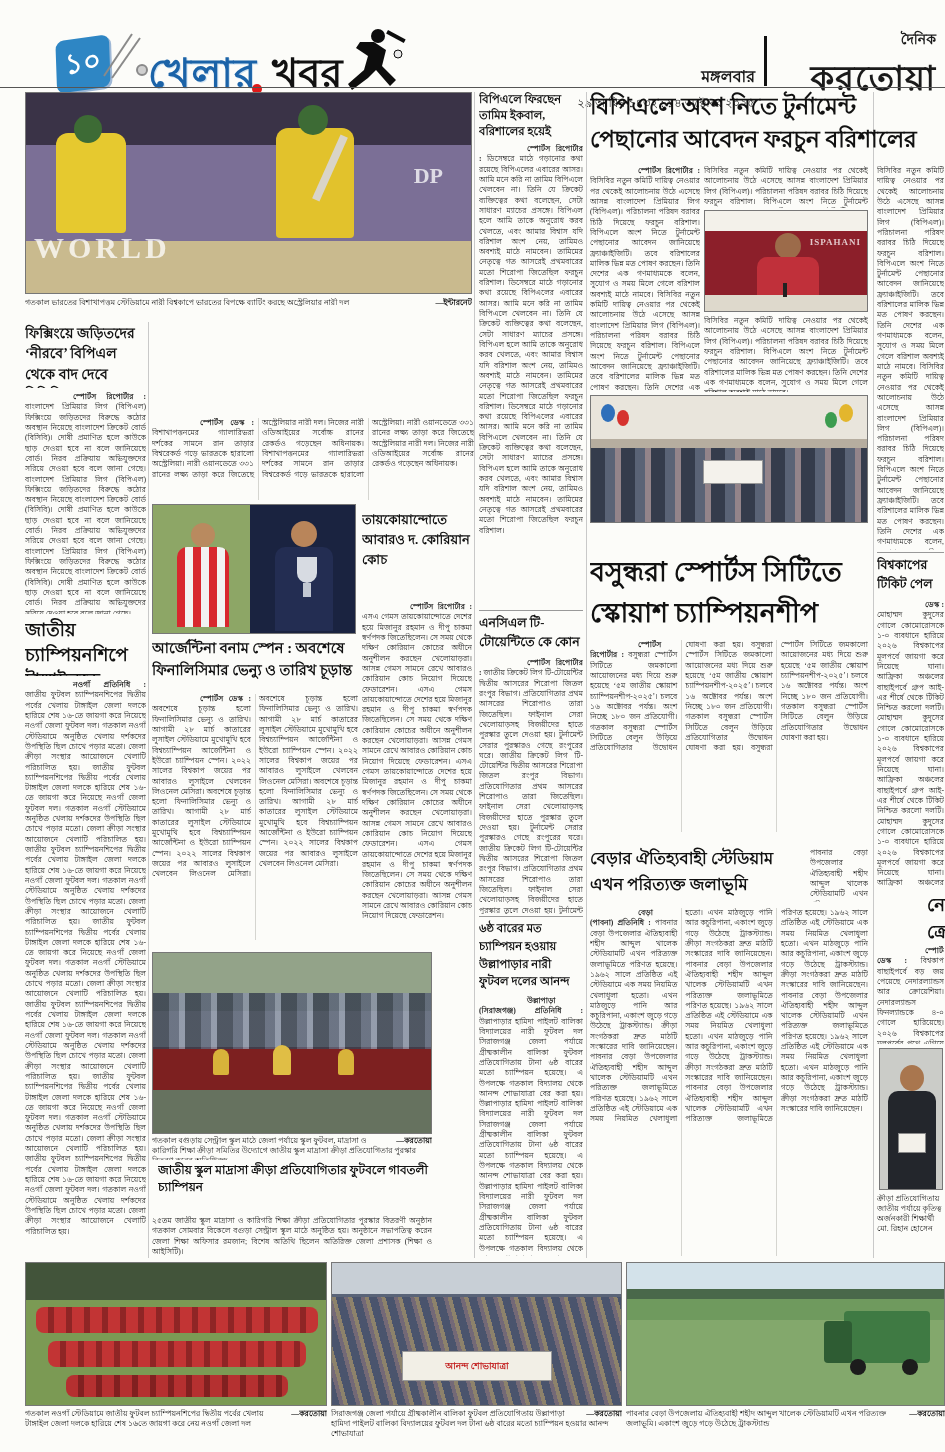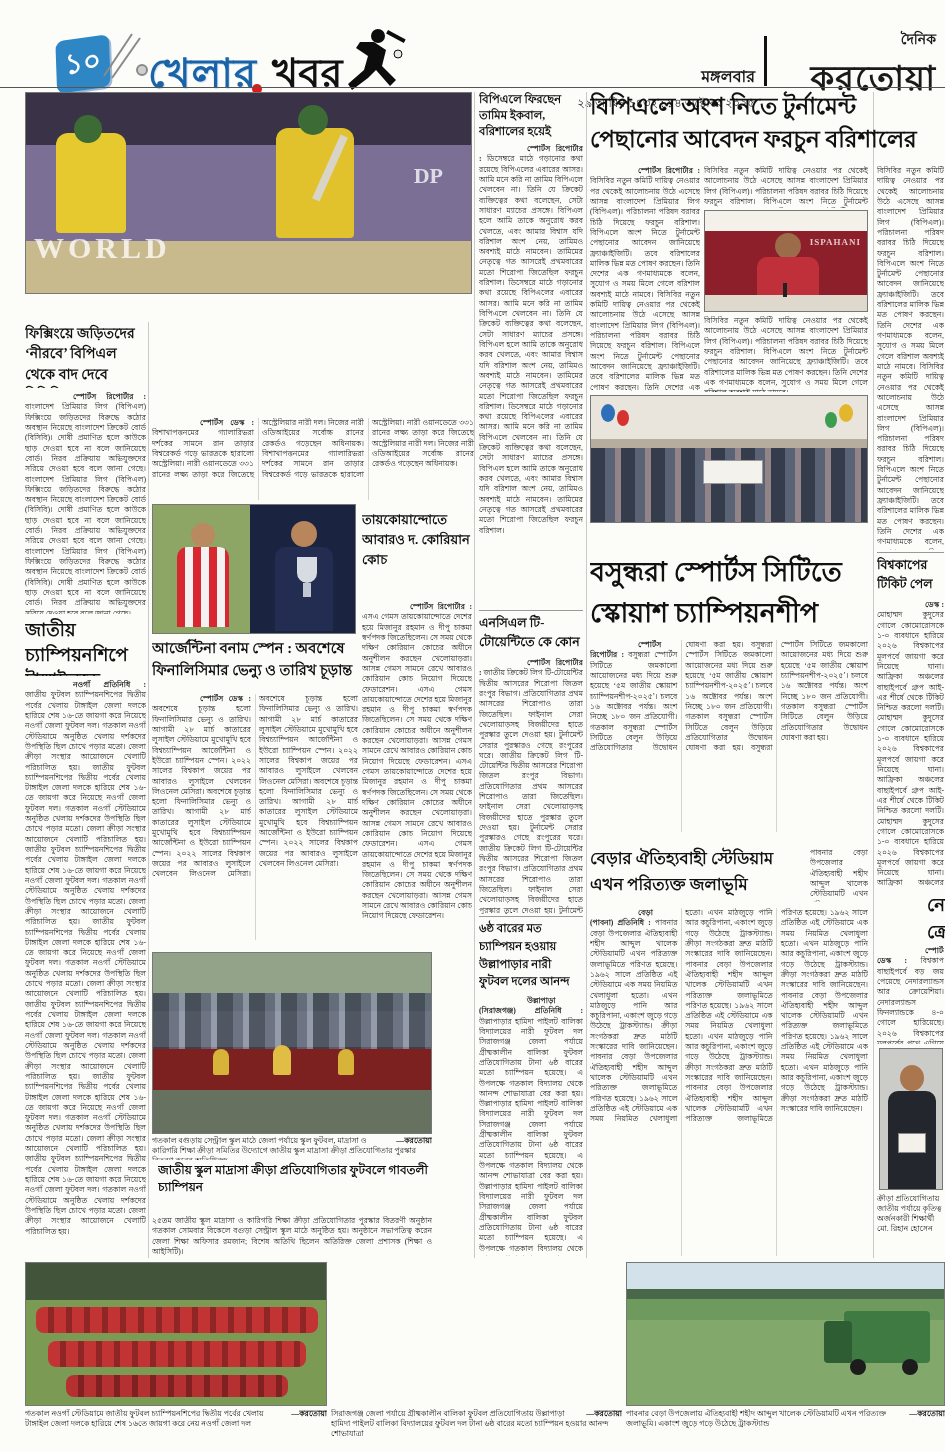--- a/index.html
+++ b/index.html
@@ -90,20 +90,24 @@
 
   <div class="abs photo" style="left:25px;top:92px;width:447px;height:202px;background:linear-gradient(#3a3347 0 26%,#7b6f96 26% 74%,#c9ba8e 74%);">
     <div class="ph-layer" style="left:30px;bottom:60px;width:70px;height:100px;background:#e6c92f;border-radius:12px 12px 4px 4px;"></div>
     <div class="ph-layer head-c" style="left:48px;bottom:150px;width:28px;height:28px;background:#3d6b35;"></div>
     <div class="ph-layer" style="left:250px;bottom:55px;width:78px;height:110px;background:#e2c22c;border-radius:12px 12px 4px 4px;"></div>
     <div class="ph-layer head-c" style="left:272px;bottom:158px;width:30px;height:30px;background:#3d6b35;"></div>
     <div class="ph-layer" style="left:300px;bottom:90px;width:8px;height:70px;background:#d9d4c8;transform:rotate(24deg);"></div>
     <span class="ov-text" style="left:8px;bottom:28px;font-size:30px;letter-spacing:4px;">WORLD</span>
     <span class="ov-text" style="right:28px;top:70px;font-size:22px;">DP</span>
   </div>
+  <div class="abs caption cap-flex" style="left:25px;top:298px;width:447px;height:20px;">
+    <span>গতকাল ভারতের বিশাখাপত্তম স্টেডিয়ামে নারী বিশ্বকাপে ভারতের বিপক্ষে ব্যাটিং করছে অস্ট্রেলিয়ার নারী দল</span>
+    <span style="font-weight:bold;">—ইন্টারনেট</span>
+  </div>
 
   <div class="abs head" style="left:25px;top:324px;width:121px;height:64px;font-size:14px;line-height:1.45;">ফিক্সিংয়ে জড়িতদের ‘নীরবে’ বিপিএল থেকে বাদ দেবে বিসিবি</div>
   <div class="abs bodytxt" style="left:25px;top:392px;width:121px;height:222px;">
     <span class="byline">স্পোর্টস রিপোর্টার :</span>
     <span> বাংলাদেশ প্রিমিয়ার লিগ (বিপিএল) ফিক্সিংয়ে জড়িতদের বিরুদ্ধে কঠোর অবস্থান নিয়েছে বাংলাদেশ ক্রিকেট বোর্ড (বিসিবি)। দোষী প্রমাণিত হলে কাউকে ছাড় দেওয়া হবে না বলে জানিয়েছে বোর্ড। নিরব প্রক্রিয়ায় অভিযুক্তদের সরিয়ে দেওয়া হবে বলে জানা গেছে। বাংলাদেশ প্রিমিয়ার লিগ (বিপিএল) ফিক্সিংয়ে জড়িতদের বিরুদ্ধে কঠোর অবস্থান নিয়েছে বাংলাদেশ ক্রিকেট বোর্ড (বিসিবি)। দোষী প্রমাণিত হলে কাউকে ছাড় দেওয়া হবে না বলে জানিয়েছে বোর্ড। নিরব প্রক্রিয়ায় অভিযুক্তদের সরিয়ে দেওয়া হবে বলে জানা গেছে। বাংলাদেশ প্রিমিয়ার লিগ (বিপিএল) ফিক্সিংয়ে জড়িতদের বিরুদ্ধে কঠোর অবস্থান নিয়েছে বাংলাদেশ ক্রিকেট বোর্ড (বিসিবি)। দোষী প্রমাণিত হলে কাউকে ছাড় দেওয়া হবে না বলে জানিয়েছে বোর্ড। নিরব প্রক্রিয়ায় অভিযুক্তদের সরিয়ে দেওয়া হবে বলে জানা গেছে।</span>
   </div>
   <div class="abs head" style="left:25px;top:618px;width:121px;height:58px;font-size:18px;line-height:1.4;">জাতীয় চ্যাম্পিয়নশিপে টাঙ্গাইলকে হারিয়ে শেষ ১৬-তে নওগাঁ ফুটবল দল</div>
   <div class="abs bodytxt" style="left:25px;top:680px;width:121px;height:576px;">
     <span class="byline">নওগাঁ প্রতিনিধি :</span>
     <span> জাতীয় ফুটবল চ্যাম্পিয়নশিপের দ্বিতীয় পর্বের খেলায় টাঙ্গাইল জেলা দলকে হারিয়ে শেষ ১৬-তে জায়গা করে নিয়েছে নওগাঁ জেলা ফুটবল দল। গতকাল নওগাঁ স্টেডিয়ামে অনুষ্ঠিত খেলায় দর্শকদের উপস্থিতি ছিল চোখে পড়ার মতো। জেলা ক্রীড়া সংস্থার আয়োজনে খেলাটি পরিচালিত হয়। জাতীয় ফুটবল চ্যাম্পিয়নশিপের দ্বিতীয় পর্বের খেলায় টাঙ্গাইল জেলা দলকে হারিয়ে শেষ ১৬-তে জায়গা করে নিয়েছে নওগাঁ জেলা ফুটবল দল। গতকাল নওগাঁ স্টেডিয়ামে অনুষ্ঠিত খেলায় দর্শকদের উপস্থিতি ছিল চোখে পড়ার মতো। জেলা ক্রীড়া সংস্থার আয়োজনে খেলাটি পরিচালিত হয়। জাতীয় ফুটবল চ্যাম্পিয়নশিপের দ্বিতীয় পর্বের খেলায় টাঙ্গাইল জেলা দলকে হারিয়ে শেষ ১৬-তে জায়গা করে নিয়েছে নওগাঁ জেলা ফুটবল দল। গতকাল নওগাঁ স্টেডিয়ামে অনুষ্ঠিত খেলায় দর্শকদের উপস্থিতি ছিল চোখে পড়ার মতো। জেলা ক্রীড়া সংস্থার আয়োজনে খেলাটি পরিচালিত হয়। জাতীয় ফুটবল চ্যাম্পিয়নশিপের দ্বিতীয় পর্বের খেলায় টাঙ্গাইল জেলা দলকে হারিয়ে শেষ ১৬-তে জায়গা করে নিয়েছে নওগাঁ জেলা ফুটবল দল। গতকাল নওগাঁ স্টেডিয়ামে অনুষ্ঠিত খেলায় দর্শকদের উপস্থিতি ছিল চোখে পড়ার মতো। জেলা ক্রীড়া সংস্থার আয়োজনে খেলাটি পরিচালিত হয়। জাতীয় ফুটবল চ্যাম্পিয়নশিপের দ্বিতীয় পর্বের খেলায় টাঙ্গাইল জেলা দলকে হারিয়ে শেষ ১৬-তে জায়গা করে নিয়েছে নওগাঁ জেলা ফুটবল দল। গতকাল নওগাঁ স্টেডিয়ামে অনুষ্ঠিত খেলায় দর্শকদের উপস্থিতি ছিল চোখে পড়ার মতো। জেলা ক্রীড়া সংস্থার আয়োজনে খেলাটি পরিচালিত হয়। জাতীয় ফুটবল চ্যাম্পিয়নশিপের দ্বিতীয় পর্বের খেলায় টাঙ্গাইল জেলা দলকে হারিয়ে শেষ ১৬-তে জায়গা করে নিয়েছে নওগাঁ জেলা ফুটবল দল। গতকাল নওগাঁ স্টেডিয়ামে অনুষ্ঠিত খেলায় দর্শকদের উপস্থিতি ছিল চোখে পড়ার মতো। জেলা ক্রীড়া সংস্থার আয়োজনে খেলাটি পরিচালিত হয়। জাতীয় ফুটবল চ্যাম্পিয়নশিপের দ্বিতীয় পর্বের খেলায় টাঙ্গাইল জেলা দলকে হারিয়ে শেষ ১৬-তে জায়গা করে নিয়েছে নওগাঁ জেলা ফুটবল দল। গতকাল নওগাঁ স্টেডিয়ামে অনুষ্ঠিত খেলায় দর্শকদের উপস্থিতি ছিল চোখে পড়ার মতো। জেলা ক্রীড়া সংস্থার আয়োজনে খেলাটি পরিচালিত হয়।</span>
@@ -237,20 +241,26 @@
   <div class="abs photo" style="left:25px;top:1262px;width:302px;height:144px;background:linear-gradient(#42543a 0 26%,#7b9a54 26%);">
     <div class="ph-layer" style="left:10px;top:44px;width:282px;height:26px;background:repeating-linear-gradient(90deg,#c23434 0 12px,#8f2525 12px 18px);border-radius:8px;"></div>
     <div class="ph-layer" style="left:22px;top:78px;width:258px;height:26px;background:repeating-linear-gradient(90deg,#c23434 0 12px,#8f2525 12px 18px);border-radius:8px;"></div>
     <div class="ph-layer" style="left:40px;top:112px;width:222px;height:22px;background:repeating-linear-gradient(90deg,#b53030 0 12px,#812020 12px 18px);border-radius:8px;"></div>
   </div>
   <div class="abs caption" style="left:25px;top:1409px;width:302px;height:28px;">
     <span class="credit">—করতোয়া</span>
     <span>গতকাল নওগাঁ স্টেডিয়ামে জাতীয় ফুটবল চ্যাম্পিয়নশিপের দ্বিতীয় পর্বের খেলায় টাঙ্গাইল জেলা দলকে হারিয়ে শেষ ১৬তে জায়গা করে নেয় নওগাঁ জেলা দল</span>
   </div>
 
+  <div class="abs photo" style="left:331px;top:1262px;width:291px;height:144px;background:linear-gradient(#c8cfd6 0 22%,#5a6478 22%);">
+    <div class="ph-layer" style="left:0;top:34px;width:291px;height:110px;background:repeating-linear-gradient(75deg,#46506a 0 8px,#7a6a76 8px 12px,#9a8a68 12px 16px);opacity:.8;"></div>
+    <div class="ph-layer" style="left:70px;top:88px;width:150px;height:30px;background:#f2efe6;border:1px solid #999;display:flex;align-items:center;justify-content:center;font-size:9px;color:#c21d1d;font-weight:bold;">
+        <span>আনন্দ শোভাযাত্রা</span>
+      </div>
+  </div>
   <div class="abs caption" style="left:331px;top:1409px;width:291px;height:28px;">
     <span class="credit">—করতোয়া</span>
     <span>সিরাজগঞ্জ জেলা পর্যায়ে গ্রীষ্মকালীন বালিকা ফুটবল প্রতিযোগিতায় উল্লাপাড়া হামিদা পাইলট বালিকা বিদ্যালয়ের ফুটবল দল টানা ৬ষ্ঠ বারের মতো চ্যাম্পিয়ন হওয়ার আনন্দ শোভাযাত্রা</span>
   </div>
 
   <div class="abs photo" style="left:626px;top:1262px;width:319px;height:144px;background:linear-gradient(#d3e2ea 0 20%,#6f9a5e 20% 40%,#83a86c 40%);">
     <div class="ph-layer" style="left:0;top:26px;width:319px;height:10px;background:#49684a;"></div>
     <div class="ph-layer" style="right:14px;top:48px;width:86px;height:52px;background:#3f7a43;border-radius:4px;"></div>
     <div class="ph-layer" style="right:92px;top:58px;width:28px;height:42px;background:#2e5c33;border-radius:4px;"></div>
     <div class="ph-layer head-c" style="right:26px;top:96px;width:16px;height:16px;background:#1c1c1c;"></div>

